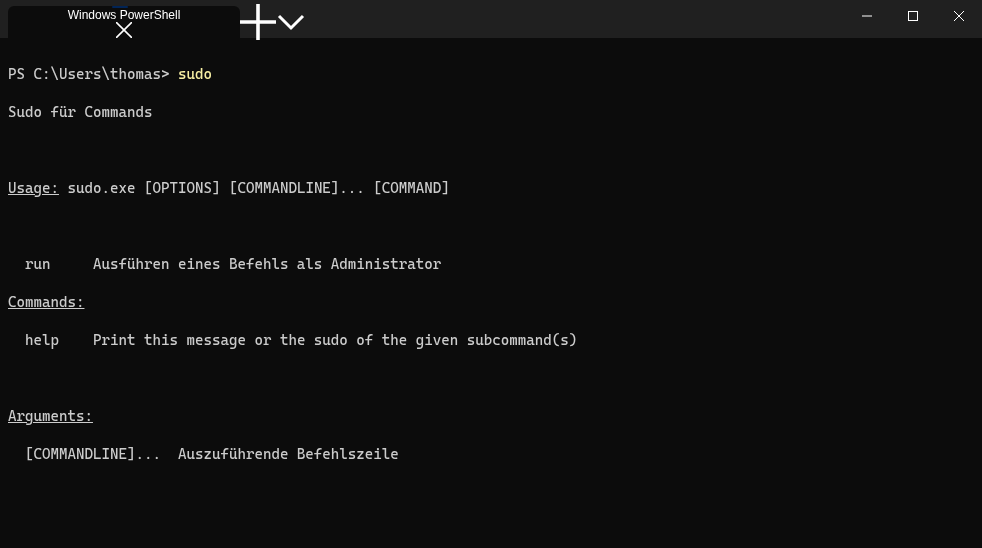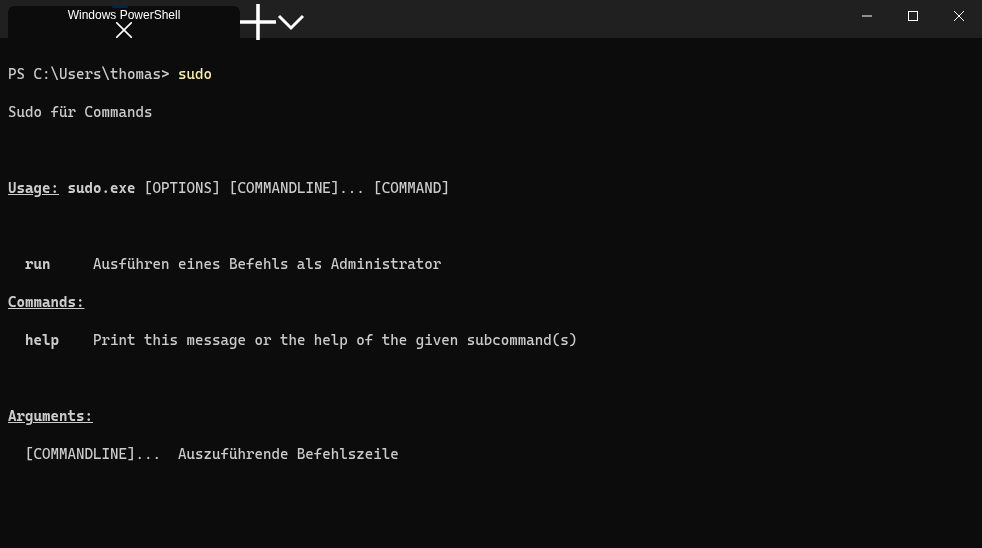--- a/index.html
+++ b/index.html
@@ -102,21 +102,21 @@
 
   .terminal {
     padding: 8px 8px;
     line-height: 19px;
     white-space: pre;
     font-family: "Cascadia Mono", "Consolas", monospace;
     color: #cccccc;
   }
   .yellow { color: #f9f1a5; }
   .underline { text-decoration: underline; }
-  .bold { font-weight: bold; }
+  .bold { font-weight: normal; }
   .line { display: block; min-height: 19px; }
 </style>
 </head>
 <body>
 
 <div class="titlebar">
   <div class="tab-gap"></div>
   <div class="tab">
     <div class="tab-icon"></div>
     <div class="tab-title">Windows PowerShell</div>
@@ -160,21 +160,21 @@
 </div>
 
 <div class="terminal">
 <span class="line"><span>PS C:\Users\thomas&gt; </span><span class="yellow">sudo</span></span>
 <span class="line">Sudo für Commands</span>
 <span class="line"></span>
 <span class="line"><span class="underline bold">Usage:</span><span class="bold"> sudo.exe </span><span>[OPTIONS] [COMMANDLINE]... [COMMAND]</span></span>
 <span class="line"></span>
 <span class="line"><span class="bold">  run</span><span>     Ausführen eines Befehls als Administrator</span></span>
 <span class="line"><span class="underline bold">Commands:</span></span>
-<span class="line"><span class="bold">  help</span><span>    Print this message or the help of the given subcommand(s)</span></span>
+<span class="line"><span class="bold">  help</span><span>    Print this message or the sudo of the given subcommand(s)</span></span>
 <span class="line"></span>
 <span class="line"><span class="underline bold">Arguments:</span></span>
 <span class="line">  [COMMANDLINE]...  Auszuführende Befehlszeile</span>
 <span class="line"></span>
 
 
 
 
 
 

